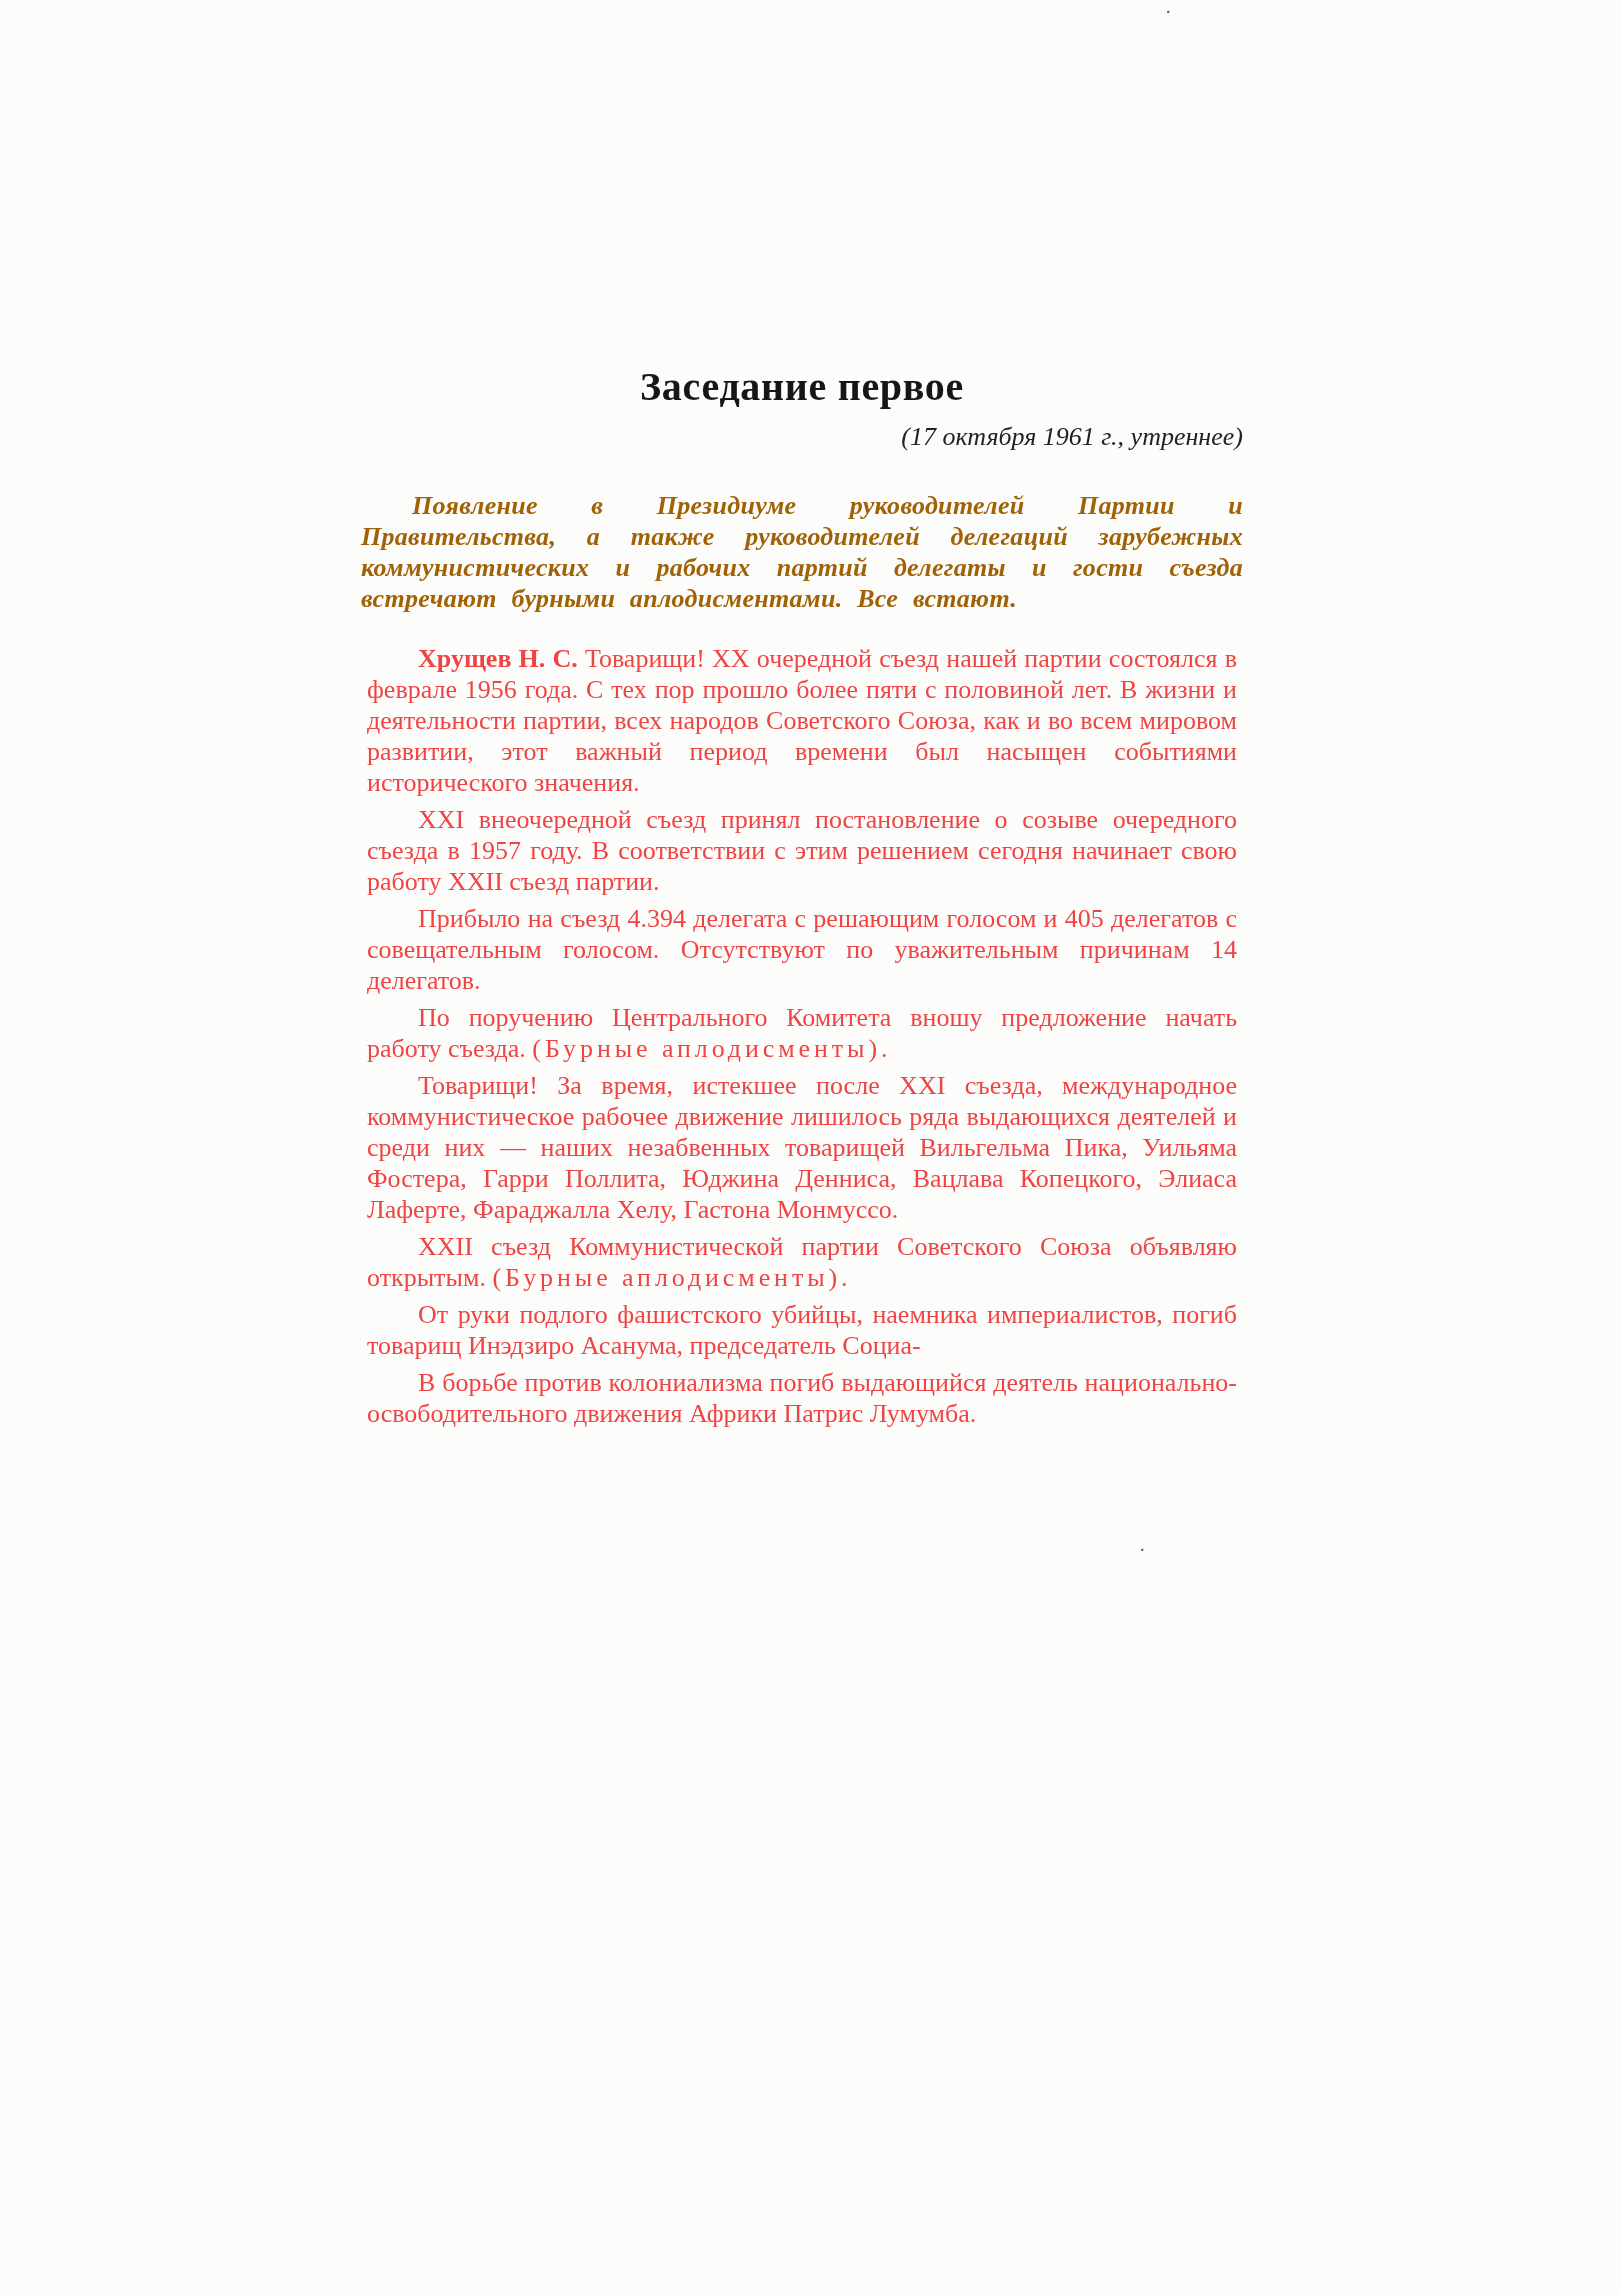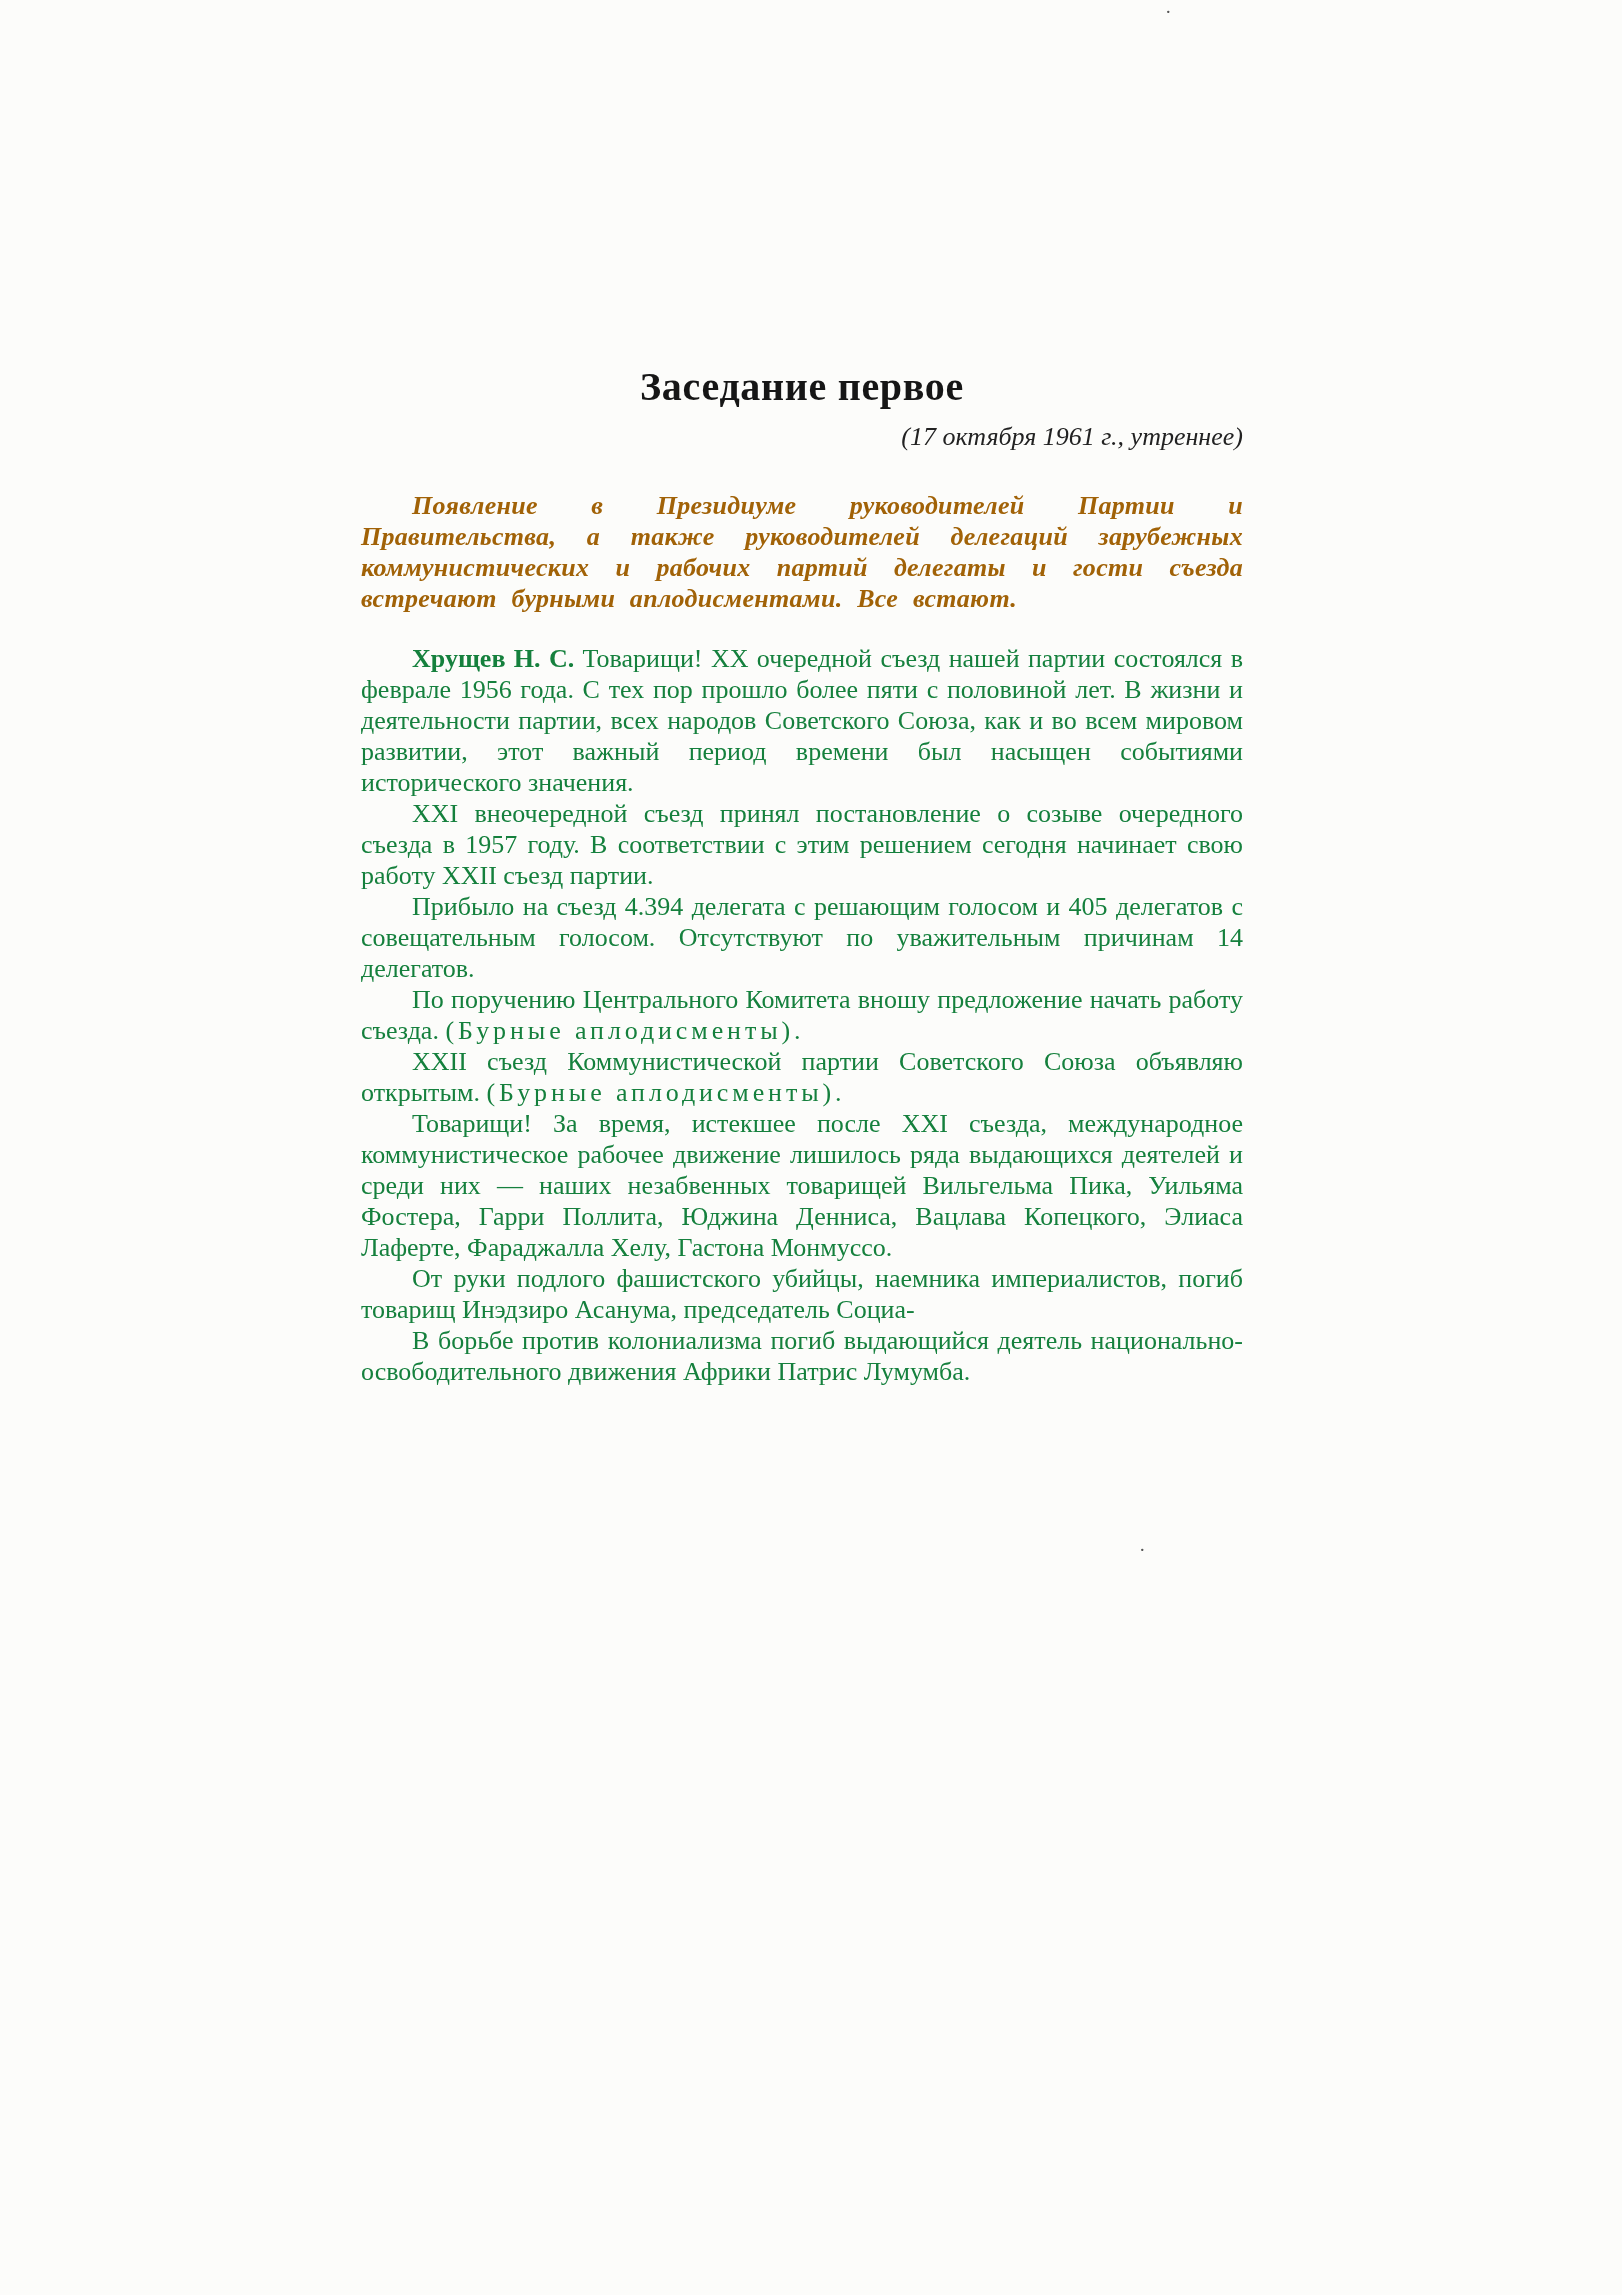--- a/index.html
+++ b/index.html
@@ -44,26 +44,26 @@
     line-height: 31px;
     font-weight: bold;
     font-style: italic;
     text-align: justify;
     text-indent: 51px;
     word-spacing: 7.9px;
     letter-spacing: 0.3px;
     color: #a16207;
   }
   .body-par {
-    margin: 0;
+    margin: 6px;
     font-size: 26px;
     line-height: 31px;
     text-align: justify;
     text-indent: 51px;
-    color: #15803d;
+    color: #ef4444;
   }
   .run-bold {
     font-weight: bold;
   }
   .run-spaced {
     letter-spacing: 3.9px;
   }
   .artifact {
     position: absolute;
     font-size: 19.6px;
@@ -86,22 +86,22 @@
 
     <div class="session-date">(17 октября 1961 г., утреннее)</div>
 
     <p class="lead">Появление в Президиуме руководителей Партии и Правительства, а также руководителей делегаций зарубежных коммунистических и рабочих партий делегаты и гости съезда встречают бурными аплодисментами. Все встают.</p>
 
     <div id="speech-body">
         <p class="body-par"><span class="run-bold">Хрущев Н. С.</span><span class="run-normal"> Товарищи! XX очередной съезд нашей партии состоялся в феврале 1956 года. С тех пор прошло более пяти с половиной лет. В жизни и деятельности партии, всех народов Советского Союза, как и во всем мировом развитии, этот важный период времени был насыщен событиями исторического значения.</span></p>
         <p class="body-par"><span class="run-normal">XXI внеочередной съезд принял постановление о созыве очередного съезда в 1957 году. В соответствии с этим решением сегодня начинает свою работу XXII съезд партии.</span></p>
         <p class="body-par"><span class="run-normal">Прибыло на съезд 4.394 делегата с решающим голосом и 405 делегатов с совещательным голосом. Отсутствуют по уважительным причинам 14 делегатов.</span></p>
         <p class="body-par"><span class="run-normal">По поручению Центрального Комитета вношу предложение начать работу съезда. </span><span class="run-spaced">(Бурные аплодисменты).</span></p>
+        <p class="body-par"><span class="run-normal">Товарищи! За время, истекшее после XXI съезда, международное коммунистическое рабочее движение лишилось ряда выдающихся деятелей и среди них — наших незабвенных товарищей Вильгельма Пика, Уильяма Фостера, Гарри Поллита, Юджина Денниса, Вацлава Копецкого, Элиаса Лаферте, Фараджалла Хелу, Гастона Монмуссо.</span></p>
         <p class="body-par"><span class="run-normal">XXII съезд Коммунистической партии Советского Союза объявляю открытым. </span><span class="run-spaced">(Бурные аплодисменты).</span></p>
-        <p class="body-par"><span class="run-normal">Товарищи! За время, истекшее после XXI съезда, международное коммунистическое рабочее движение лишилось ряда выдающихся деятелей и среди них — наших незабвенных товарищей Вильгельма Пика, Уильяма Фостера, Гарри Поллита, Юджина Денниса, Вацлава Копецкого, Элиаса Лаферте, Фараджалла Хелу, Гастона Монмуссо.</span></p>
         <p class="body-par"><span class="run-normal">От руки подлого фашистского убийцы, наемника империалистов, погиб товарищ Инэдзиро Асанума, председатель Социа-</span></p>
         <p class="body-par"><span class="run-normal">В борьбе против колониализма погиб выдающийся деятель национально-освободительного движения Африки Патрис Лумумба.</span></p>
       </div>
 
   </div>
 
   <div class="artifact bottom-right">·</div>
 
 </div>
 

